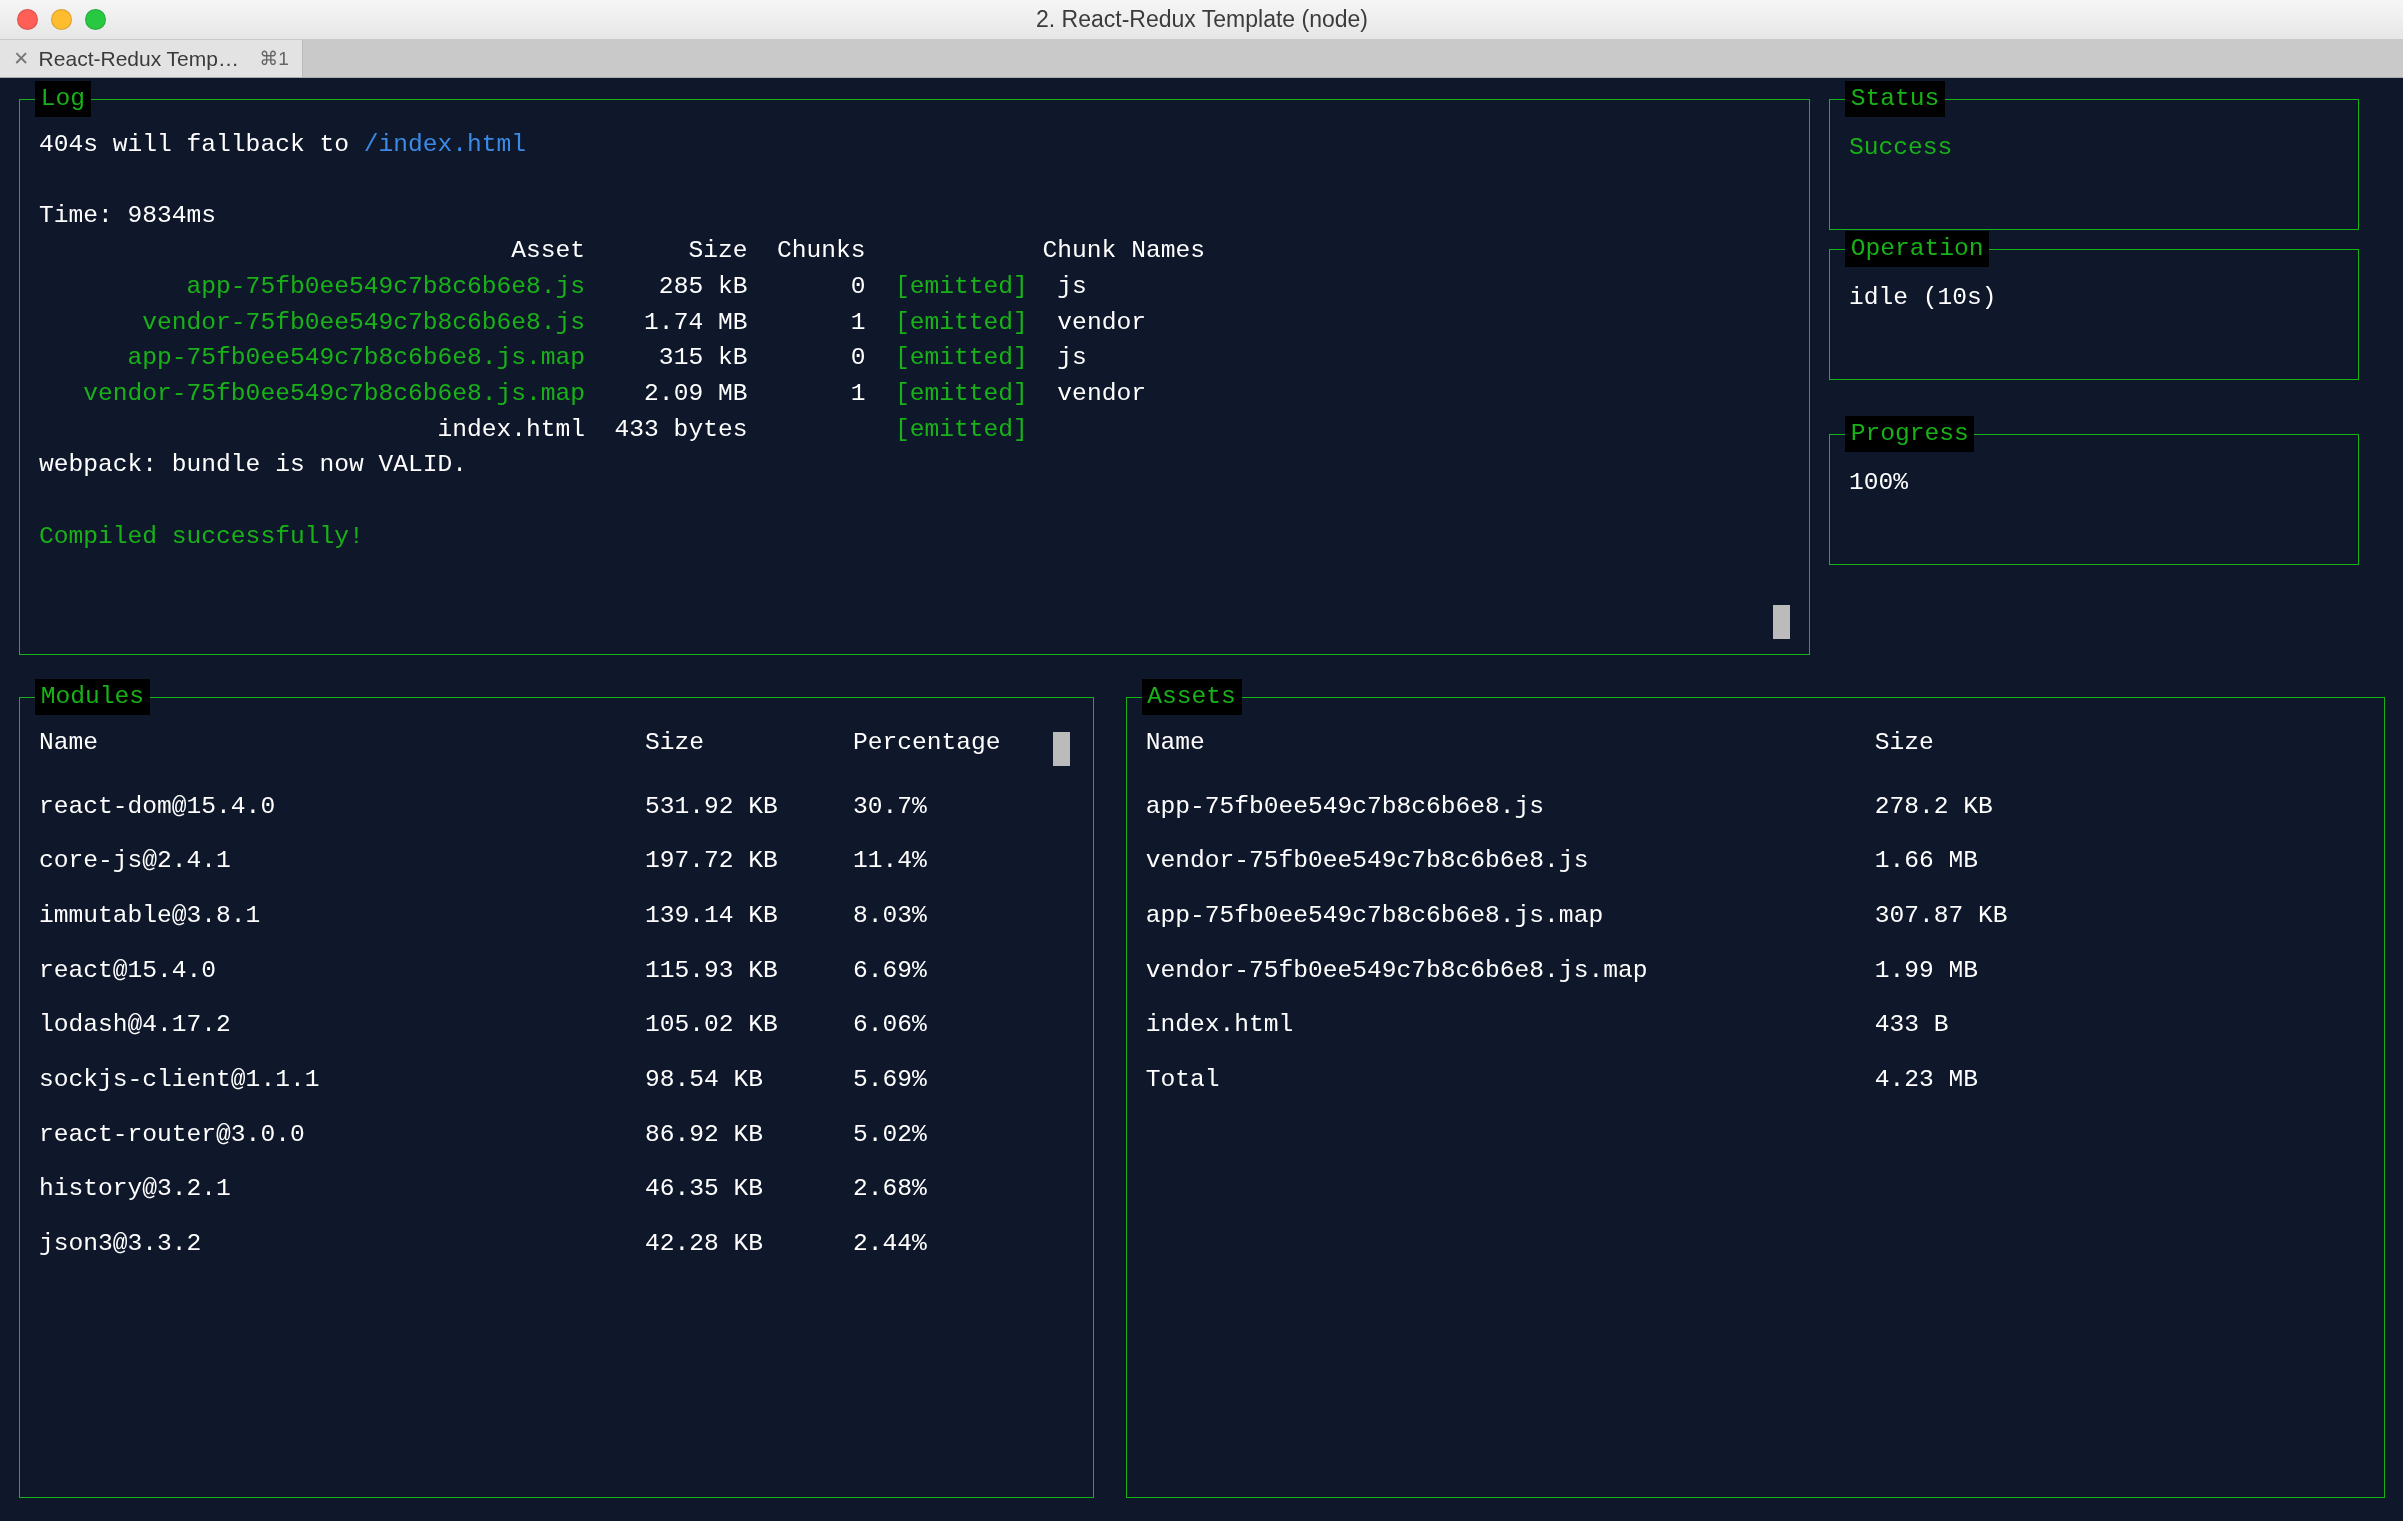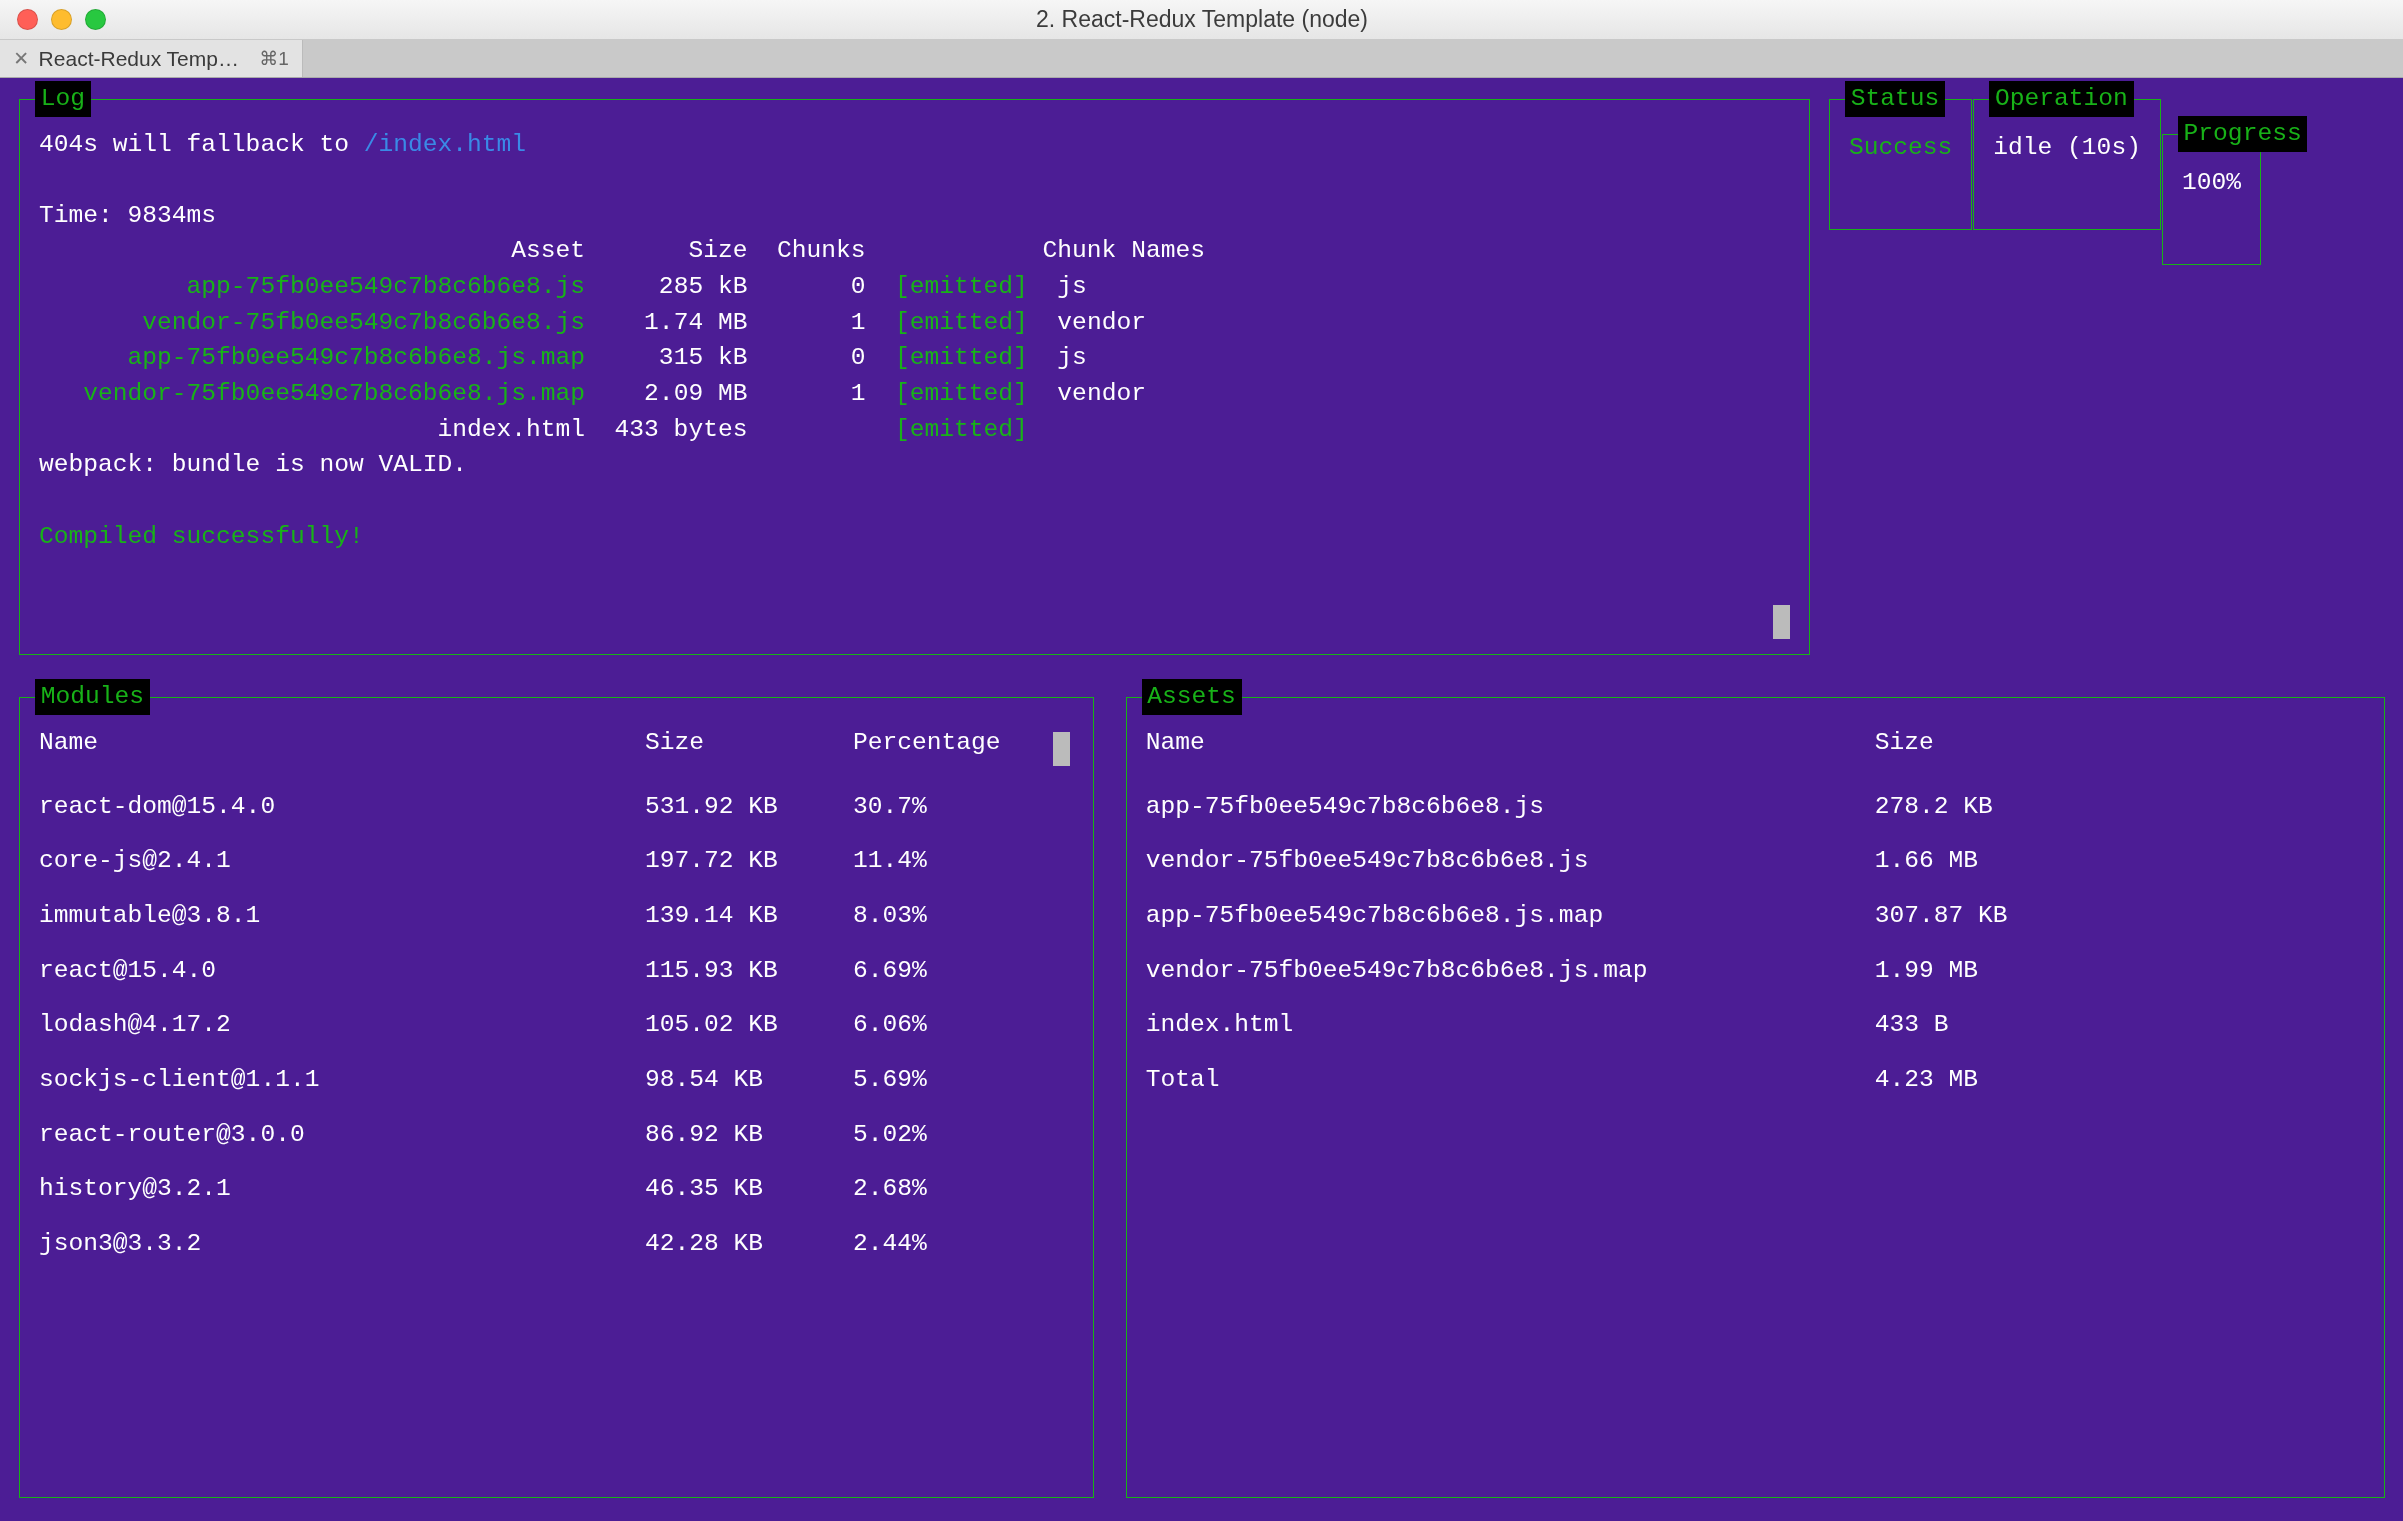--- a/index.html
+++ b/index.html
@@ -59,21 +59,21 @@
     border-right: 0.9px solid #bbb;
     color:#3b3b3b;
     min-width:303px;
     position:relative;
   }
   .tab .x { color:#777; font-size:19px; line-height:1; }
   .tab .label { white-space: nowrap; overflow:hidden; text-overflow: ellipsis; max-width:218px;}
   .tab .kbd { position:absolute; right:13.2px; color:#666; font-size:19px;}
   
   .terminal {
-    background: #4c1d95;
+    background: #0f172a;
     padding: 21px 19px;
     height: calc(1522px - 40px - 38px);
   }
   .row {
     display: flex;
     gap: 19px;
   }
   .panel {
     border: 1.9px solid #18b218;
     position: relative;
@@ -83,21 +83,21 @@
   .panel-title {
     position: absolute;
     top: -19px;
     left: 15px;
     background: #000;
     color: #18b218;
     padding: 0 5.7px;
     font-size: 24.6px;
   }
   .log-panel { width: 1791px; height: 556px; }
-  .side-col { display:flex; flex-direction:row; gap:1px; width:530px;}
+  .side-col { display:flex; flex-direction:column; gap:19px; width:530px;}
   .status-panel { height: 131px; }
   .operation-panel { height: 131px; }
   .progress-panel { height: 131px; margin-top: 35px; }
   .modules-panel { width:1160px; height:801px; margin-top:42px;}
   .assets-panel { width:1360px; height:801px; margin-top:42px;}
   .row2 { display:flex; gap:32px;}
   .bigval { color:#18b218; padding-top:3.8px;}
   .whiteval { color:#fff; padding-top:3.8px;}
   
   .log-body { white-space: pre; color:#fff; }

